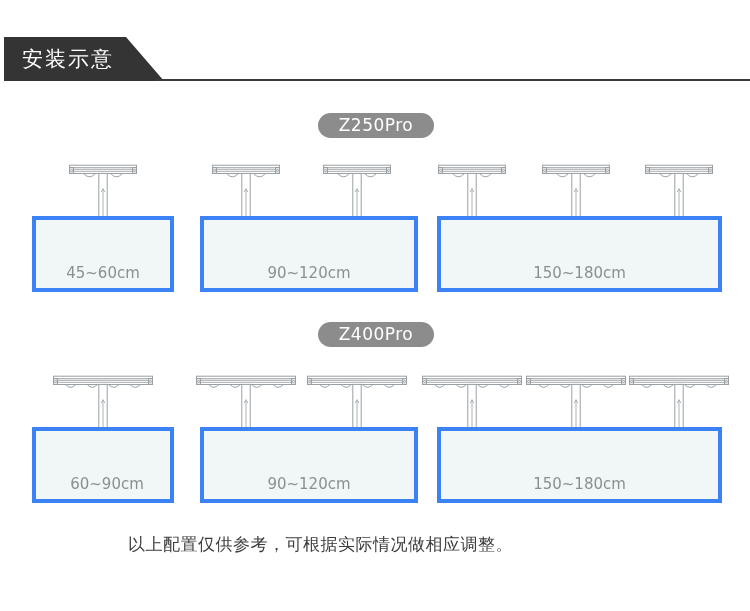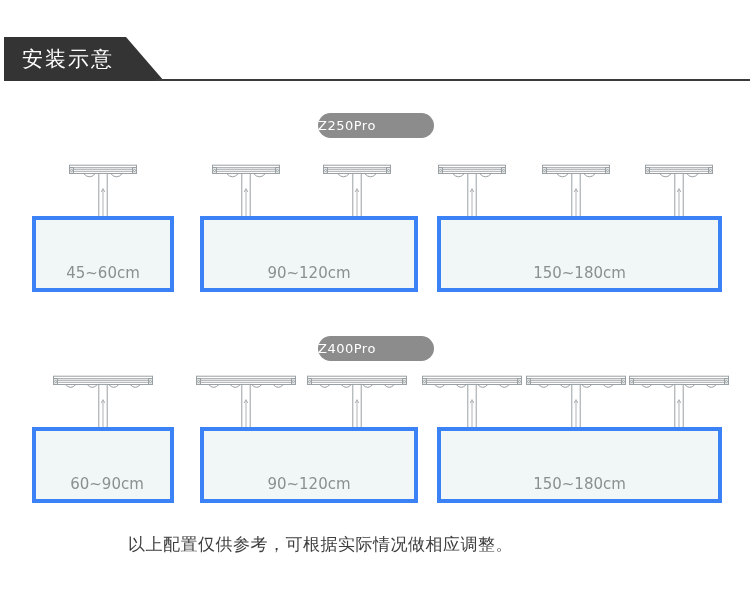--- a/index.html
+++ b/index.html
@@ -35,22 +35,23 @@
     background:#3a3a3a;
   }
 
   
   .pill{
     position:absolute;
     height:25px;
     background:#8c8c8c;
     border-radius:13px;
     color:#ffffff;
-    font-size:13px;
+    font-size:17px;
     line-height:25px;
+    text-align:center;
     letter-spacing:.5px;
     white-space:nowrap;
   }
 
   
   .mbox{
     position:absolute;
     border:4px solid #3b82f6;
     background:#f1f7f7;
     box-sizing:border-box;
@@ -84,21 +85,21 @@
 <body>
 
 <div class="header">
   <div class="header-tab"></div>
   <div class="header-title">安装示意</div>
 </div>
 <div class="header-rule"></div>
 
 <div id="stage">
     <div class="pill" style="left: 318px; top: 113px; width: 116px;">Z250Pro</div>
-    <div class="pill" style="left: 318px; top: 336px; width: 116px;">Z400Pro</div>
+    <div class="pill" style="left: 318px; top: 322px; width: 116px;">Z400Pro</div>
     <div class="fixture" style="left: 43px; top: 160px;">
   <svg width="120" height="100" viewBox="0 0 120 100">
     <g stroke="#9aa0a3" fill="none" stroke-width="1" shape-rendering="geometricPrecision">
 
       <rect x="28" y="7.5" width="64" height="6" fill="#ffffff"></rect>
       <line x1="28" y1="9.6" x2="92" y2="9.6" stroke-width="0.8"></line>
       <line x1="28" y1="11.4" x2="92" y2="11.4" stroke-width="0.8"></line>
 
       <rect x="26.5" y="5.2" width="67" height="2.6" fill="#ffffff"></rect>
 

